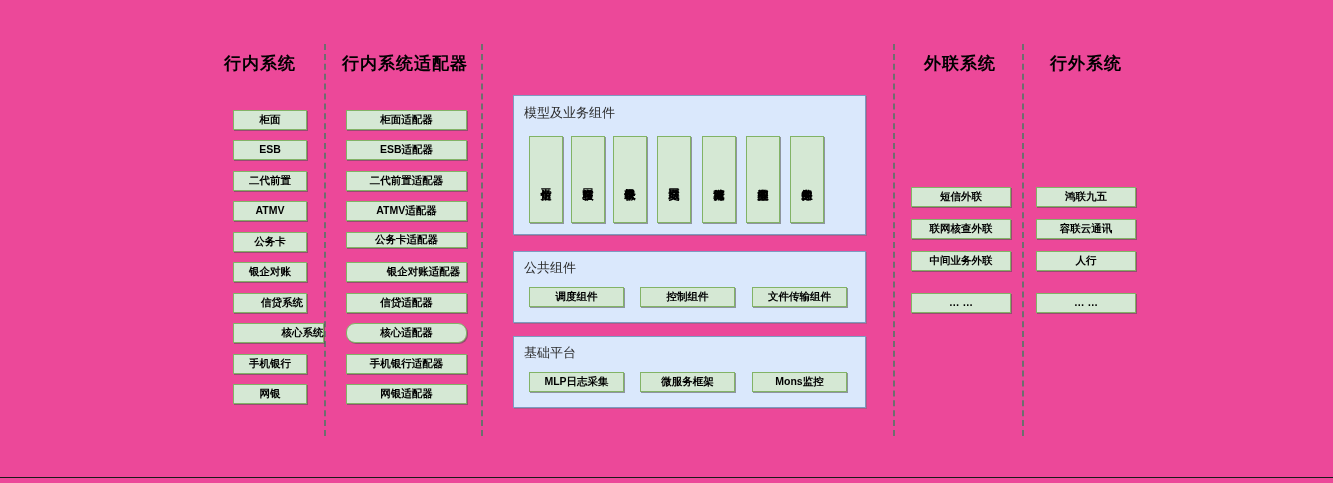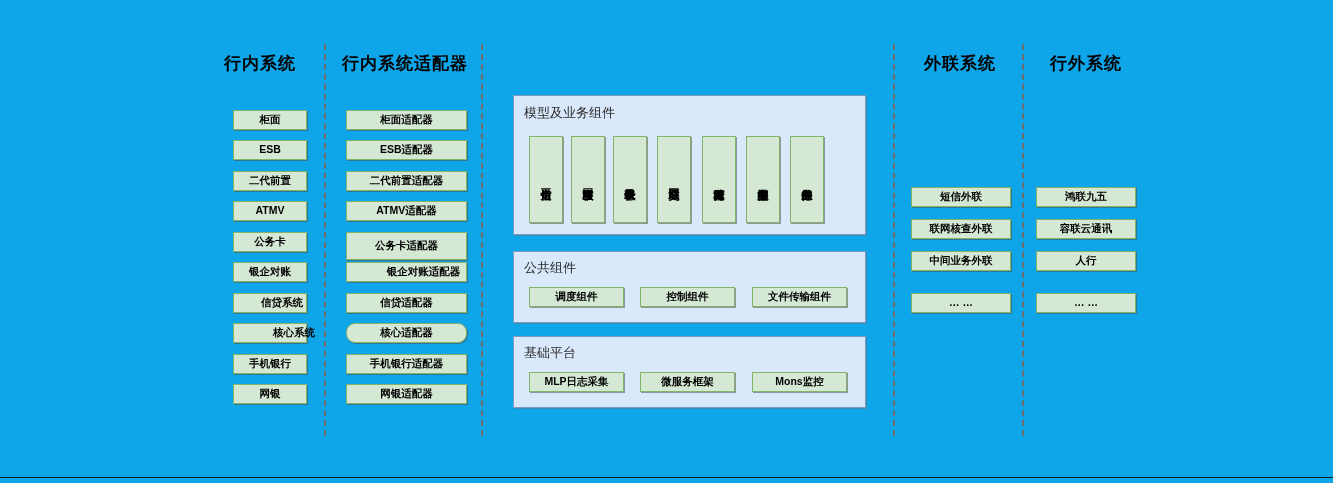--- a/index.html
+++ b/index.html
@@ -8,21 +8,21 @@
     background: #ffffff;
   }
   body {
     font-family: "Liberation Sans", "DejaVu Sans", sans-serif;
     color: #000000;
   }
   #canvas {
     position: relative;
     width: 1333px;
     height: 483px;
-    background: #0ea5e9;
+    background: #ec4899;
     overflow: hidden;
   }
 
   
   .page-rule {
     position: absolute;
     left: 0;
     top: 477px;
     width: 1333px;
     height: 0;
@@ -102,31 +102,31 @@
 
   <div class="col-title" style="left:200px; top:52px; width:120px;">行内系统</div>
 
   <div class="node" style="left:233px; top:110px; width:74px; height:20px;">柜面</div>
   <div class="node" style="left:233px; top:140px; width:74px; height:20px;">ESB</div>
   <div class="node" style="left:233px; top:171px; width:74px; height:20px;">二代前置</div>
   <div class="node" style="left:233px; top:201px; width:74px; height:20px;">ATMV</div>
   <div class="node" style="left:233px; top:232px; width:74px; height:20px;">公务卡</div>
   <div class="node" style="left:233px; top:262px; width:74px; height:20px;">银企对账</div>
   <div class="node" style="left:233px; top:293px; width:74px; height:20px;padding-left:24px;">信贷系统</div>
-  <div class="node" style="left:233px; top:323px; width:74px; height:20px;padding-left:48px;">核心系统</div>
+  <div class="node" style="left:233px; top:323px; width:91px; height:20px;padding-left:48px;">核心系统</div>
   <div class="node" style="left:233px; top:354px; width:74px; height:20px;">手机银行</div>
   <div class="node" style="left:233px; top:384px; width:74px; height:20px;">网银</div>
 
   <div class="col-title" style="left:340px; top:52px; width:130px;">行内系统适配器</div>
 
   <div class="node" style="left:346px; top:110px; width:121px; height:20px;">柜面适配器</div>
   <div class="node" style="left:346px; top:140px; width:121px; height:20px;">ESB适配器</div>
   <div class="node" style="left:346px; top:171px; width:121px; height:20px;">二代前置适配器</div>
   <div class="node" style="left:346px; top:201px; width:121px; height:20px;">ATMV适配器</div>
-  <div class="node" style="left:346px; top:232px; width:121px; height:28px;">公务卡适配器</div>
+  <div class="node" style="left:346px; top:232px; width:121px; height:16px;">公务卡适配器</div>
   <div class="node" style="left:346px; top:262px; width:121px; height:20px;padding-left:34px;">银企对账适配器</div>
   <div class="node" style="left:346px; top:293px; width:121px; height:20px;">信贷适配器</div>
   <div class="node" style="left:346px; top:323px; width:121px; height:20px;border-radius:9px;">核心适配器</div>
   <div class="node" style="left:346px; top:354px; width:121px; height:20px;">手机银行适配器</div>
   <div class="node" style="left:346px; top:384px; width:121px; height:20px;">网银适配器</div>
 
 
   <div class="panel" style="left:513px; top:95px; width:353px; height:140px;"></div>
   <div class="panel-title" style="left:524px; top:104px;">模型及业务组件</div>
 

